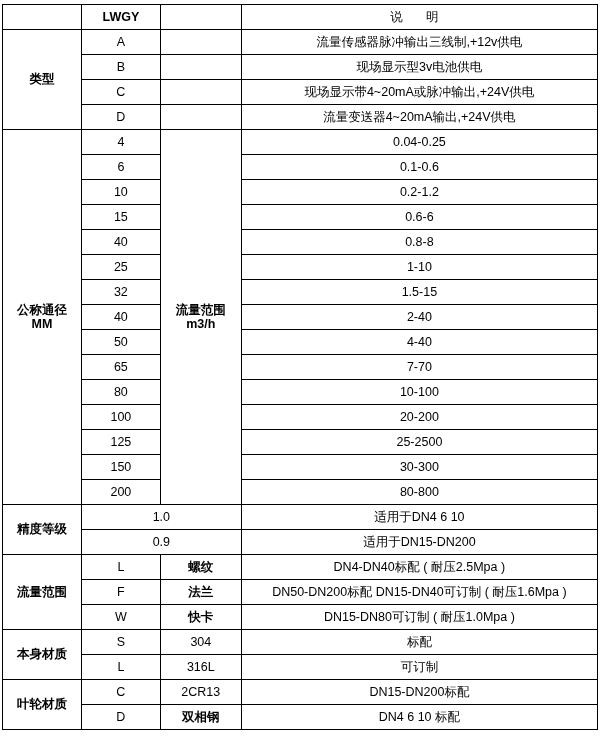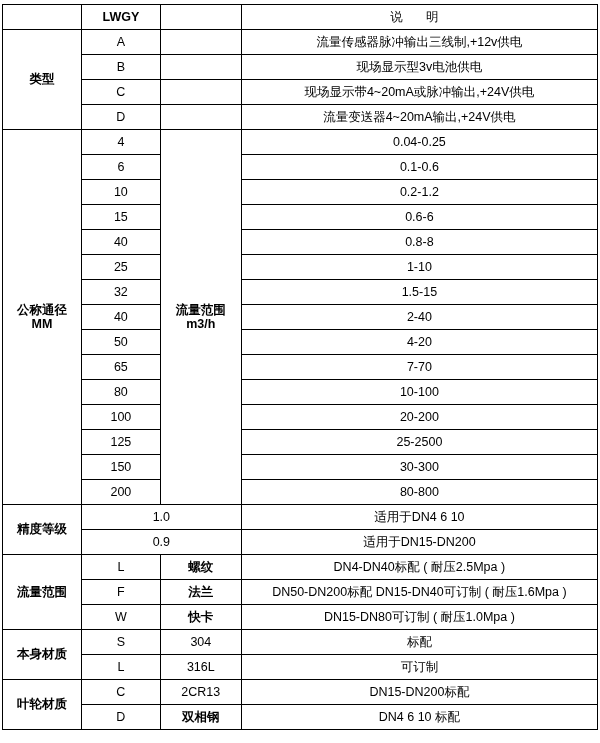--- a/index.html
+++ b/index.html
@@ -116,21 +116,21 @@
     <tr>
       <td class="ctr">32</td>
       <td class="lft">1.5-15</td>
     </tr>
     <tr>
       <td class="ctr">40</td>
       <td class="lft">2-40</td>
     </tr>
     <tr>
       <td class="ctr">50</td>
-      <td class="lft">4-20</td>
+      <td class="lft">4-40</td>
     </tr>
     <tr>
       <td class="ctr">65</td>
       <td class="lft">7-70</td>
     </tr>
     <tr>
       <td class="ctr">80</td>
       <td class="lft">10-100</td>
     </tr>
     <tr>

